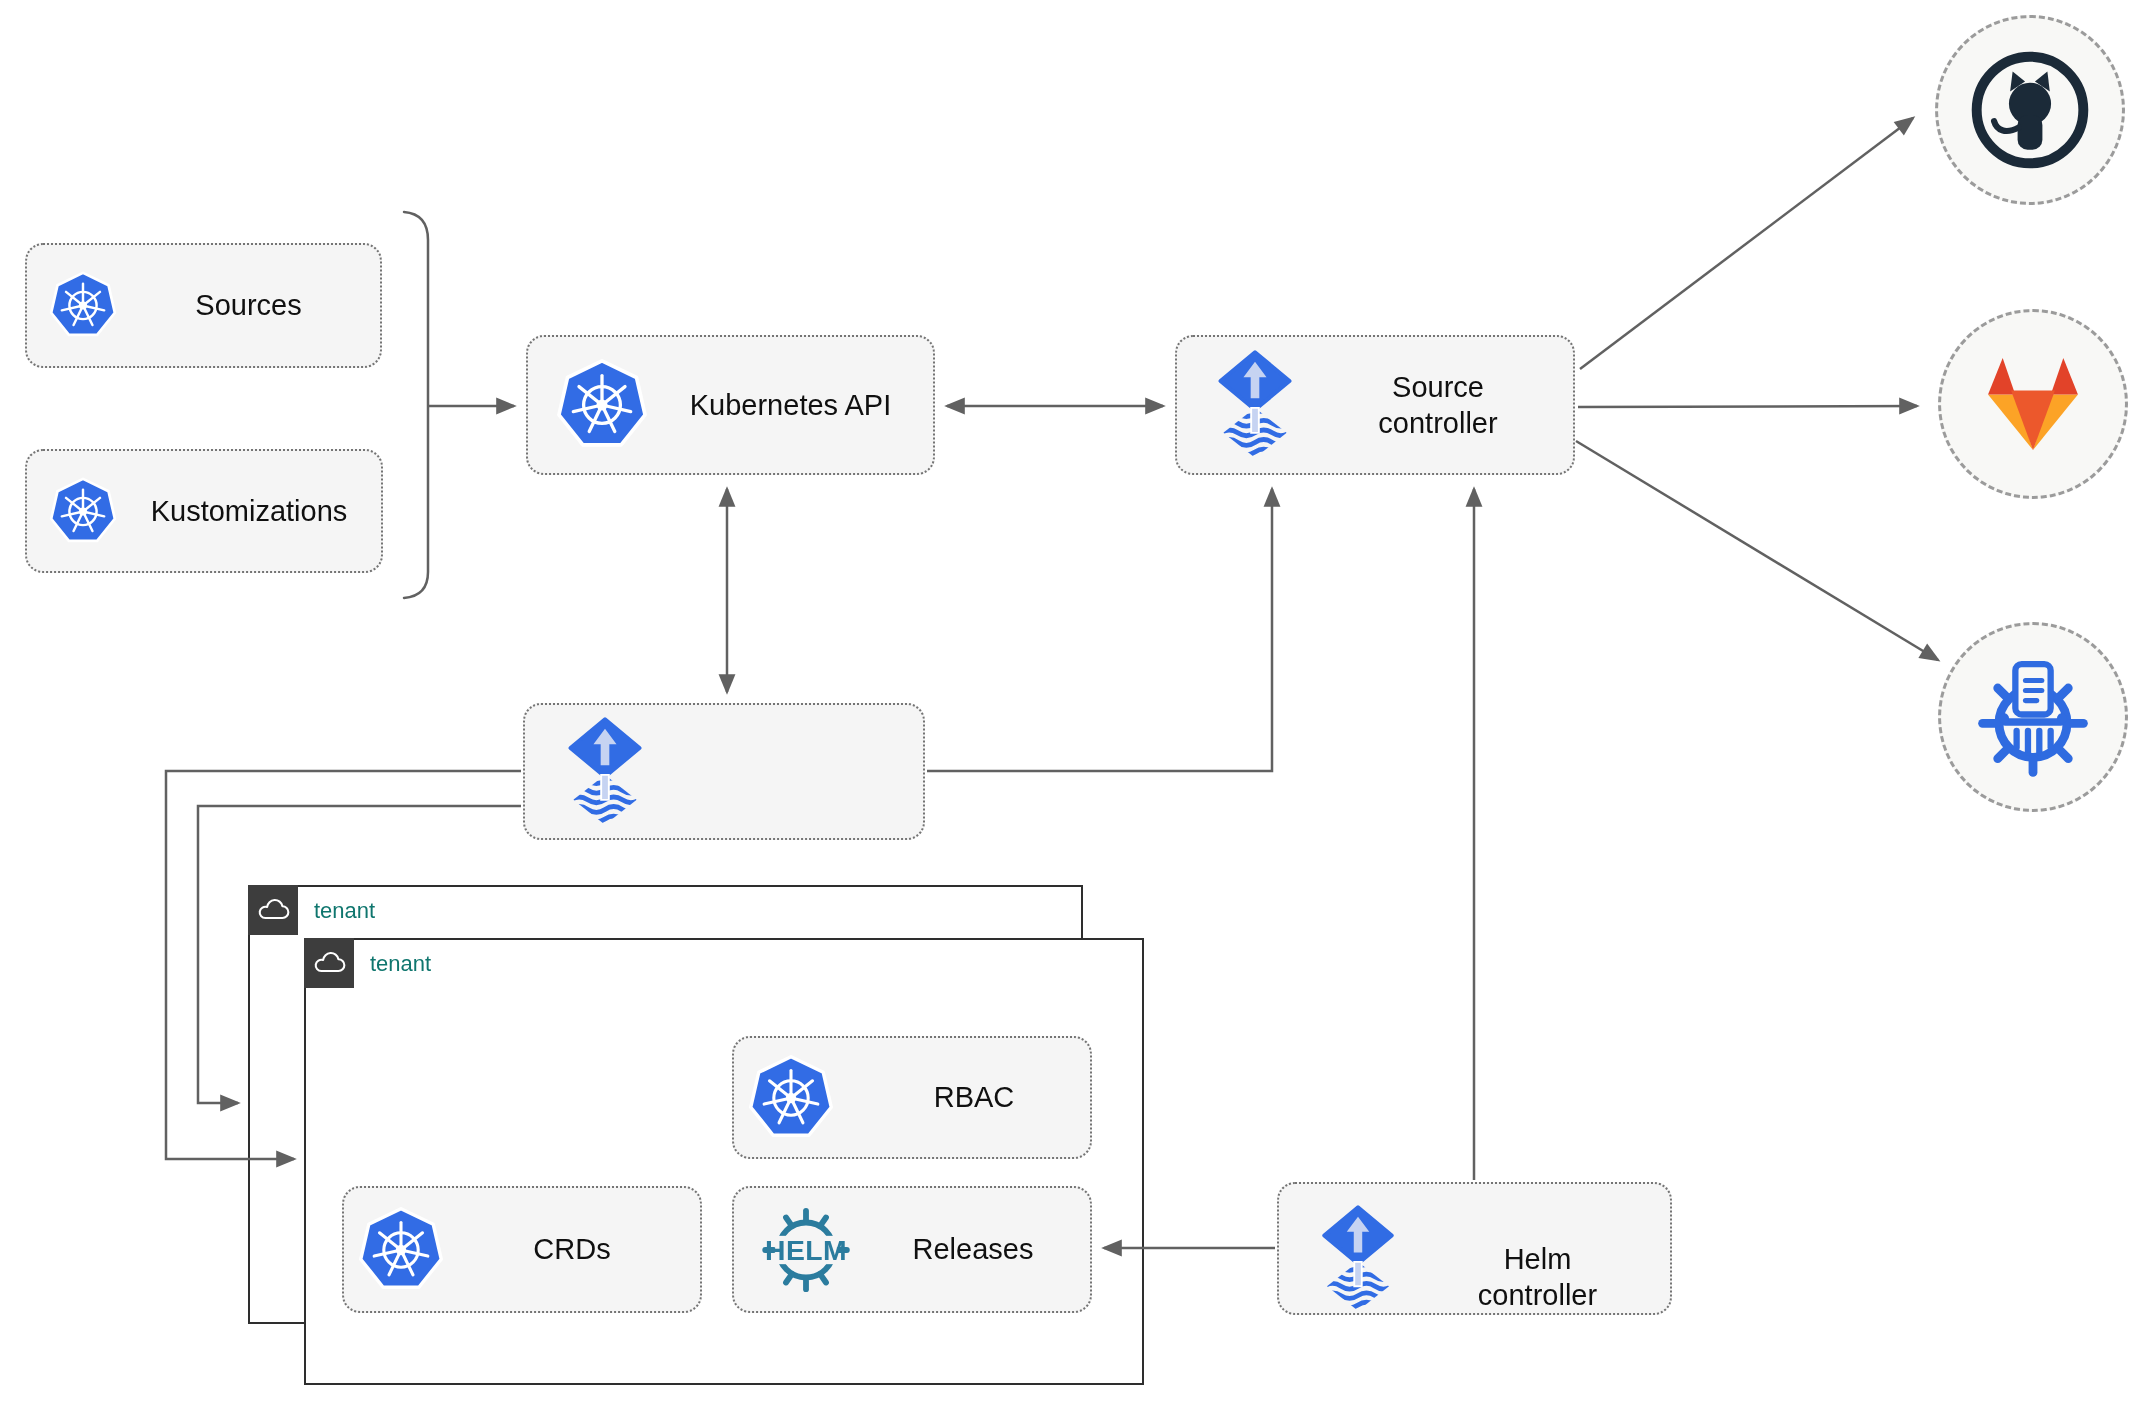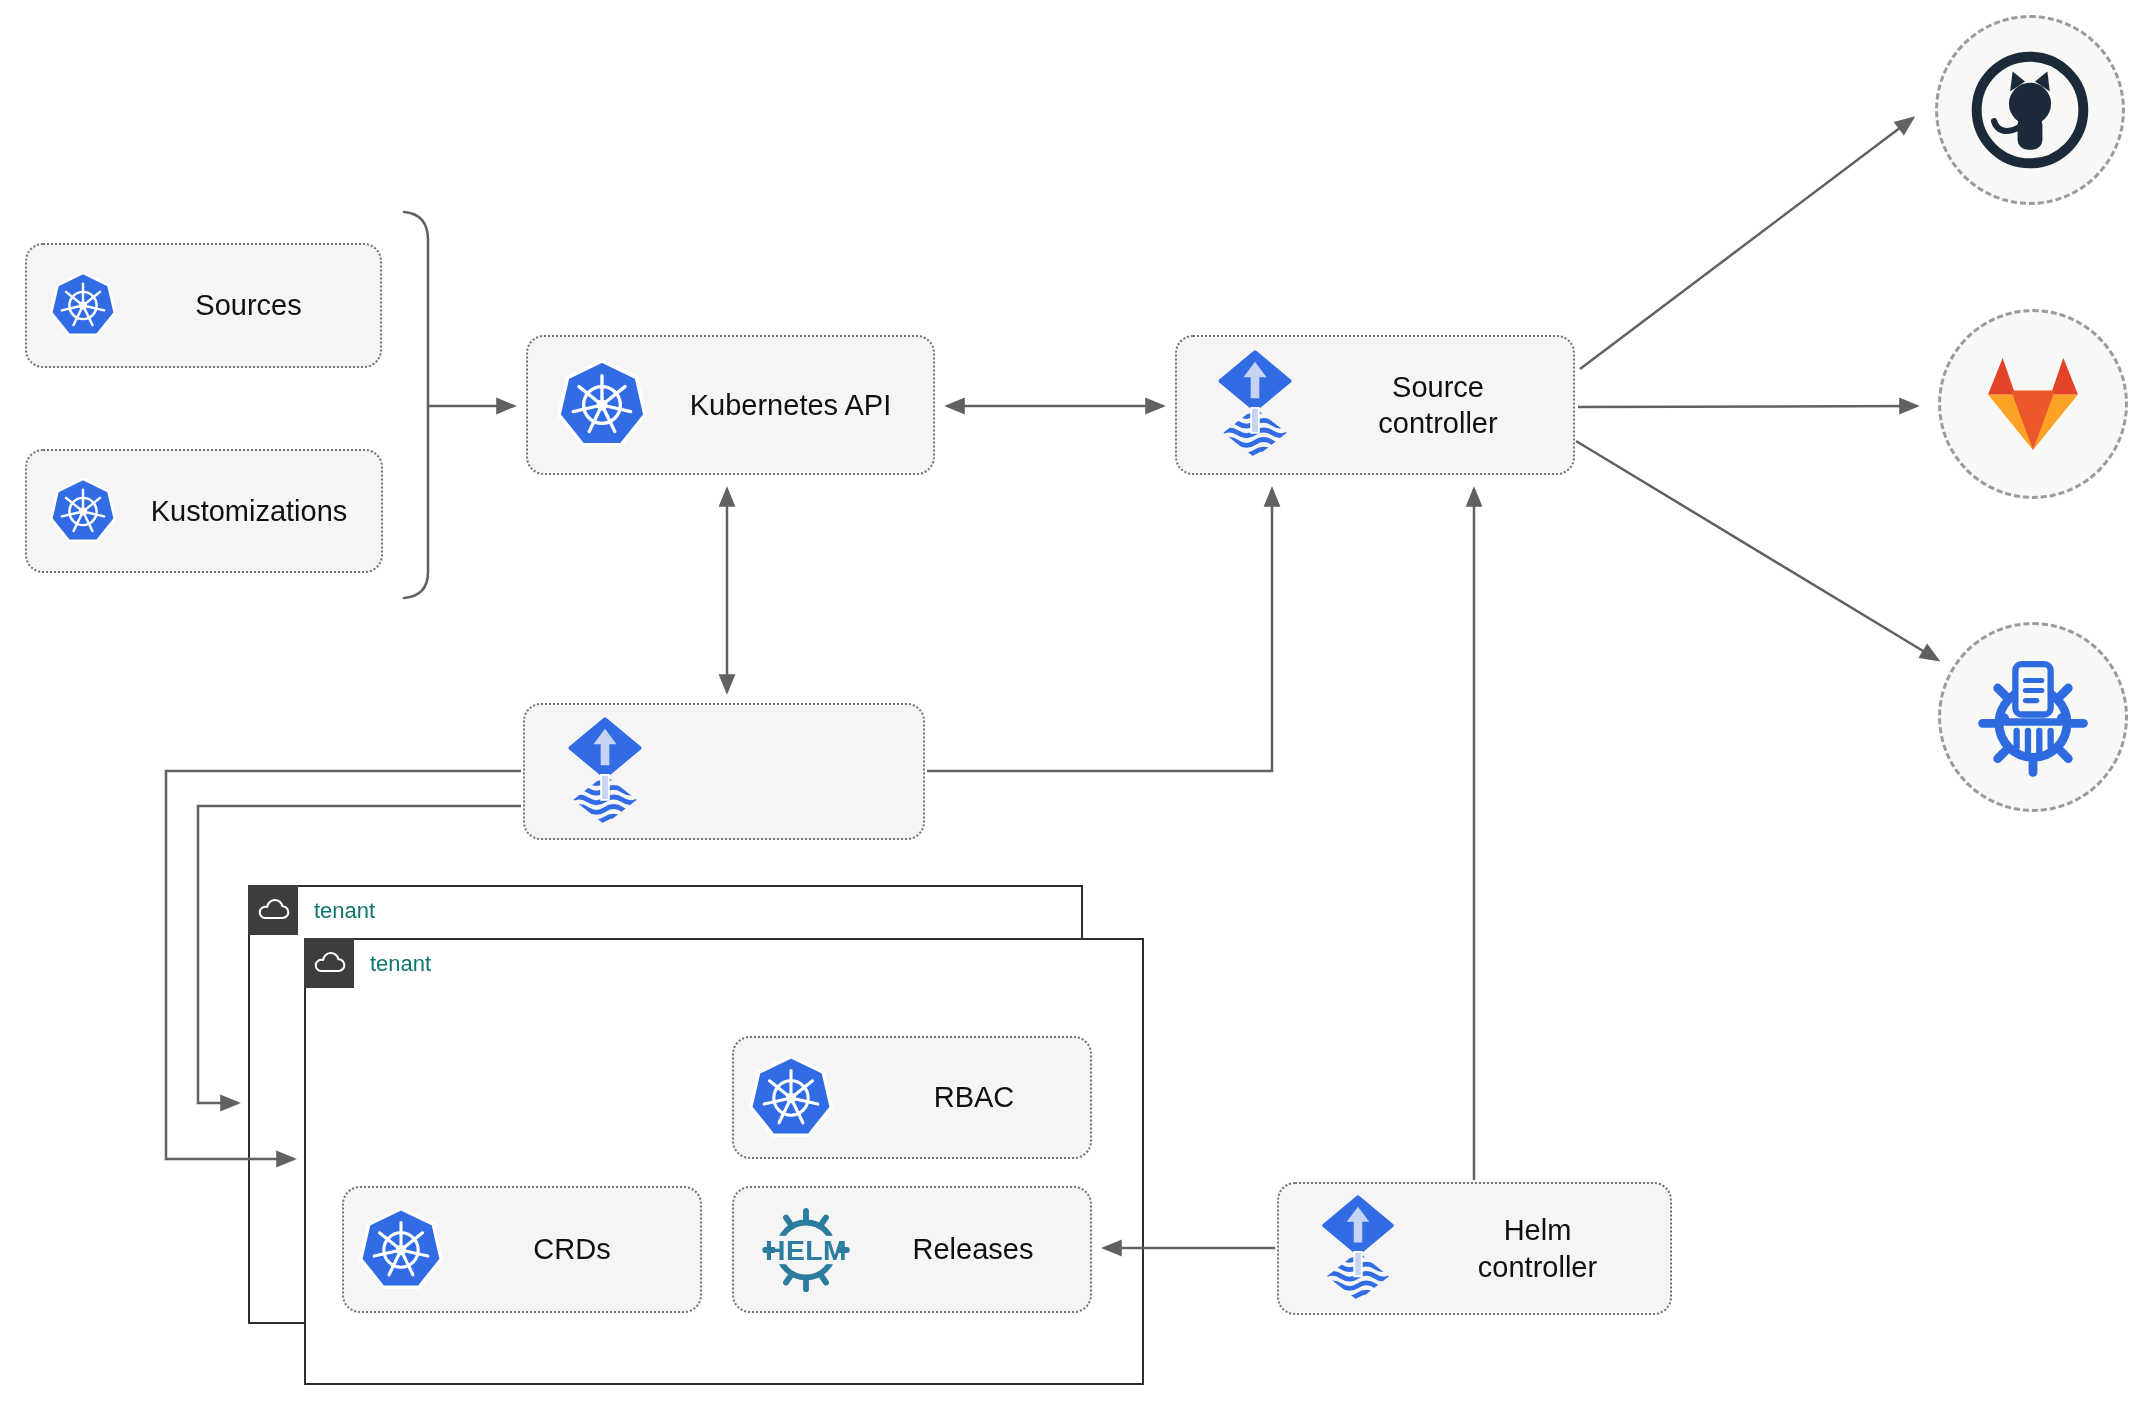--- a/index.html
+++ b/index.html
@@ -99,21 +99,21 @@
       </svg>
     <div class="lbl">Source controller</div>
   </div>
 
   <div class="node controller" style="left:523px;top:703px;width:402px;height:137px;">
     <svg class="icon" style="margin-left:32px" width="96" height="110">
         <use href="#sym-flux"></use>
       </svg>
   </div>
 
-  <div class="node controller" style="left:1277px;top:1182px;width:395px;height:133px;">
+  <div class="node controller" style="left:1277px;top:1182px;width:395px;height:133px;align-items:flex-end;">
     <svg class="icon" style="margin-left:32px" width="94" height="108">
         <use href="#sym-flux"></use>
       </svg>
     <div class="lbl">Helm controller</div>
   </div>
 
   <div class="tenant" style="left:248px;top:885px;width:835px;height:439px;z-index:5;">
     <div class="tab">
       <svg width="34" height="25">
           <use href="#sym-cloud"></use>

